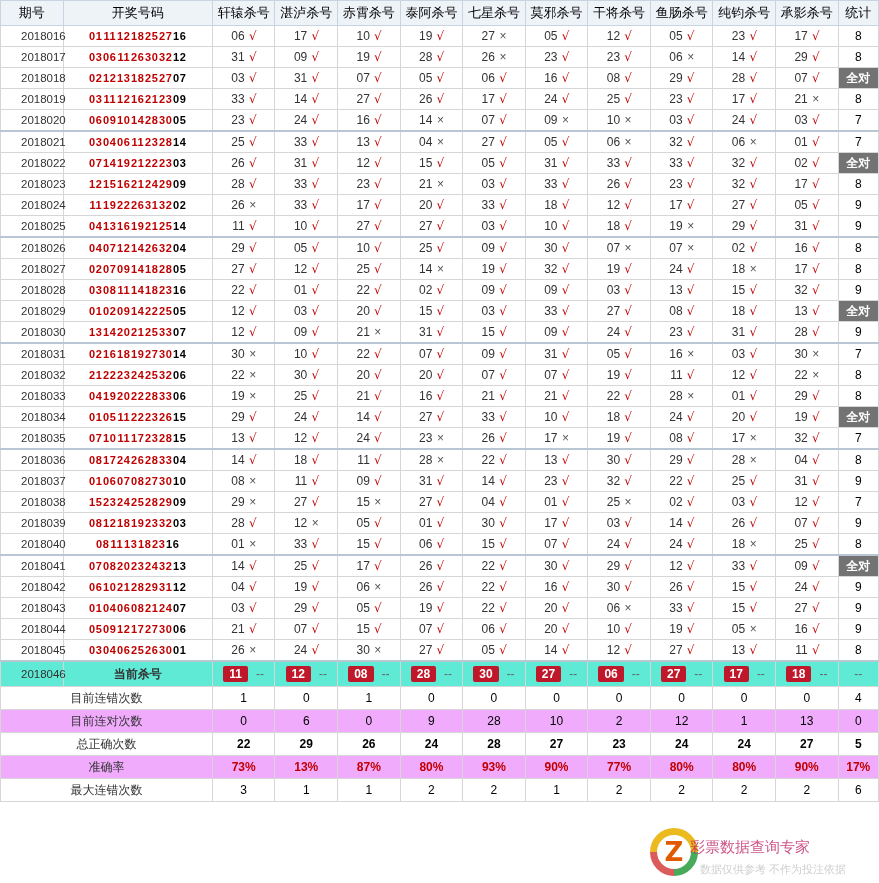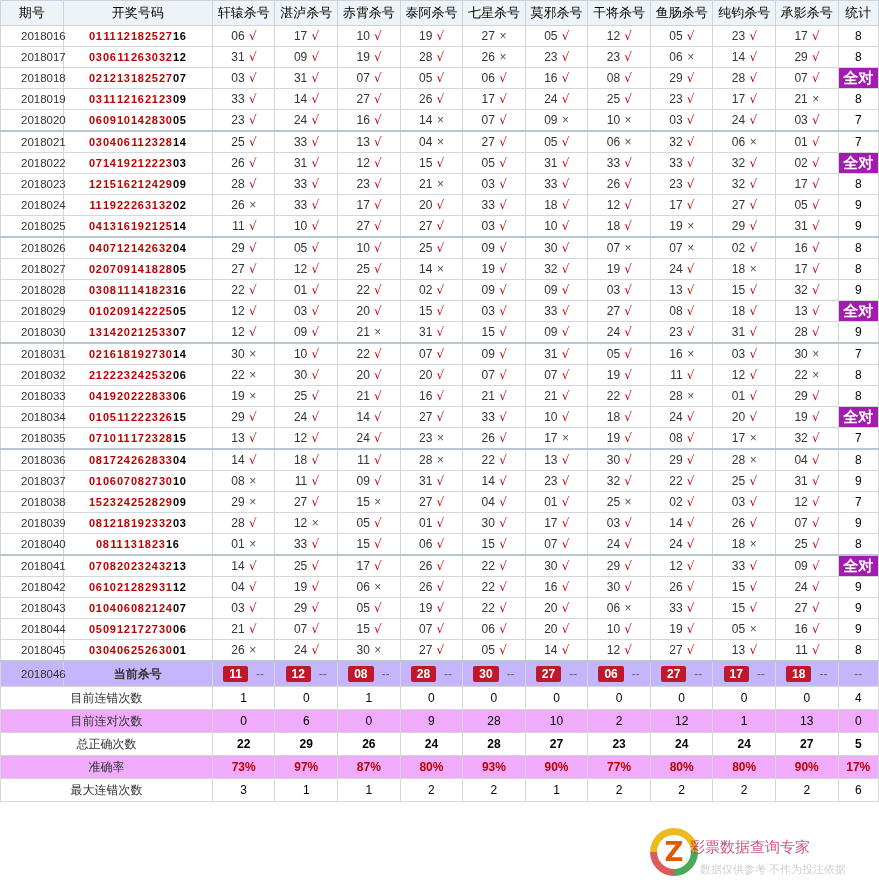--- a/index.html
+++ b/index.html
@@ -15,23 +15,23 @@
   td.issue{font-size:11.5px;color:#333;padding-left:20px;}
   td.balls{font-weight:bold;color:#c00000;letter-spacing:.5px;font-size:11px;padding:0 8px;}
   td.balls .nb{display:inline-block;width:14px;text-align:center;}
   td.balls .last{color:#000;}
   td.kill{font-size:12px;color:#333;}
   .km{display:inline-block;width:18px;text-align:right;}
   .mk{display:inline-block;width:16px;text-align:center;}
   .ok{color:#c00000;font-family:"DejaVu Sans",sans-serif;}
   .no{color:#555;}
   td.stat{font-size:12px;}
-  .allhit{background:#a21caf;color:#fff;font-weight:bold;font-size:15px;}
+  .allhit{background:#737373;color:#fff;font-weight:bold;font-size:12px;}
   tr.sep td{border-top:2px solid #b9c6d4;}
-  tr.cur td{background:#c4b5fd;height:24px;}
+  tr.cur td{background:#5eead4;height:24px;}
   tr.cur td.issue{color:#333;font-weight:normal;}
   tr.cur td.lbl{font-weight:bold;color:#333;}
   .numbox{display:inline-block;background:#c0182b;color:#fff;font-weight:bold;padding:1px 6px;border-radius:2px;margin-right:8px;font-size:12px;}
   .dash{color:#666;}
   tr.foot td{height:22px;font-size:12px;}
   tr.foot td.lbl{color:#333;}
   tr.alt td{background:#f0abfc;}
   .pct{color:#c00000;font-weight:bold;}
   .bold{font-weight:bold;}
   #logo{position:absolute;left:650px;top:828px;width:52px;height:52px;}
@@ -585,21 +585,21 @@
           <td class=" bold">27</td>
           <td class=" bold">23</td>
           <td class=" bold">24</td>
           <td class=" bold">24</td>
           <td class=" bold">27</td>
           <td class=" bold">5</td>
         </tr>
         <tr class="foot alt">
           <td colspan="2" class="lbl">准确率</td>
           <td class="pct">73%</td>
-          <td class="pct">97%</td>
+          <td class="pct">13%</td>
           <td class="pct">87%</td>
           <td class="pct">80%</td>
           <td class="pct">93%</td>
           <td class="pct">90%</td>
           <td class="pct">77%</td>
           <td class="pct">80%</td>
           <td class="pct">80%</td>
           <td class="pct">90%</td>
           <td class="pct">17%</td>
         </tr>

